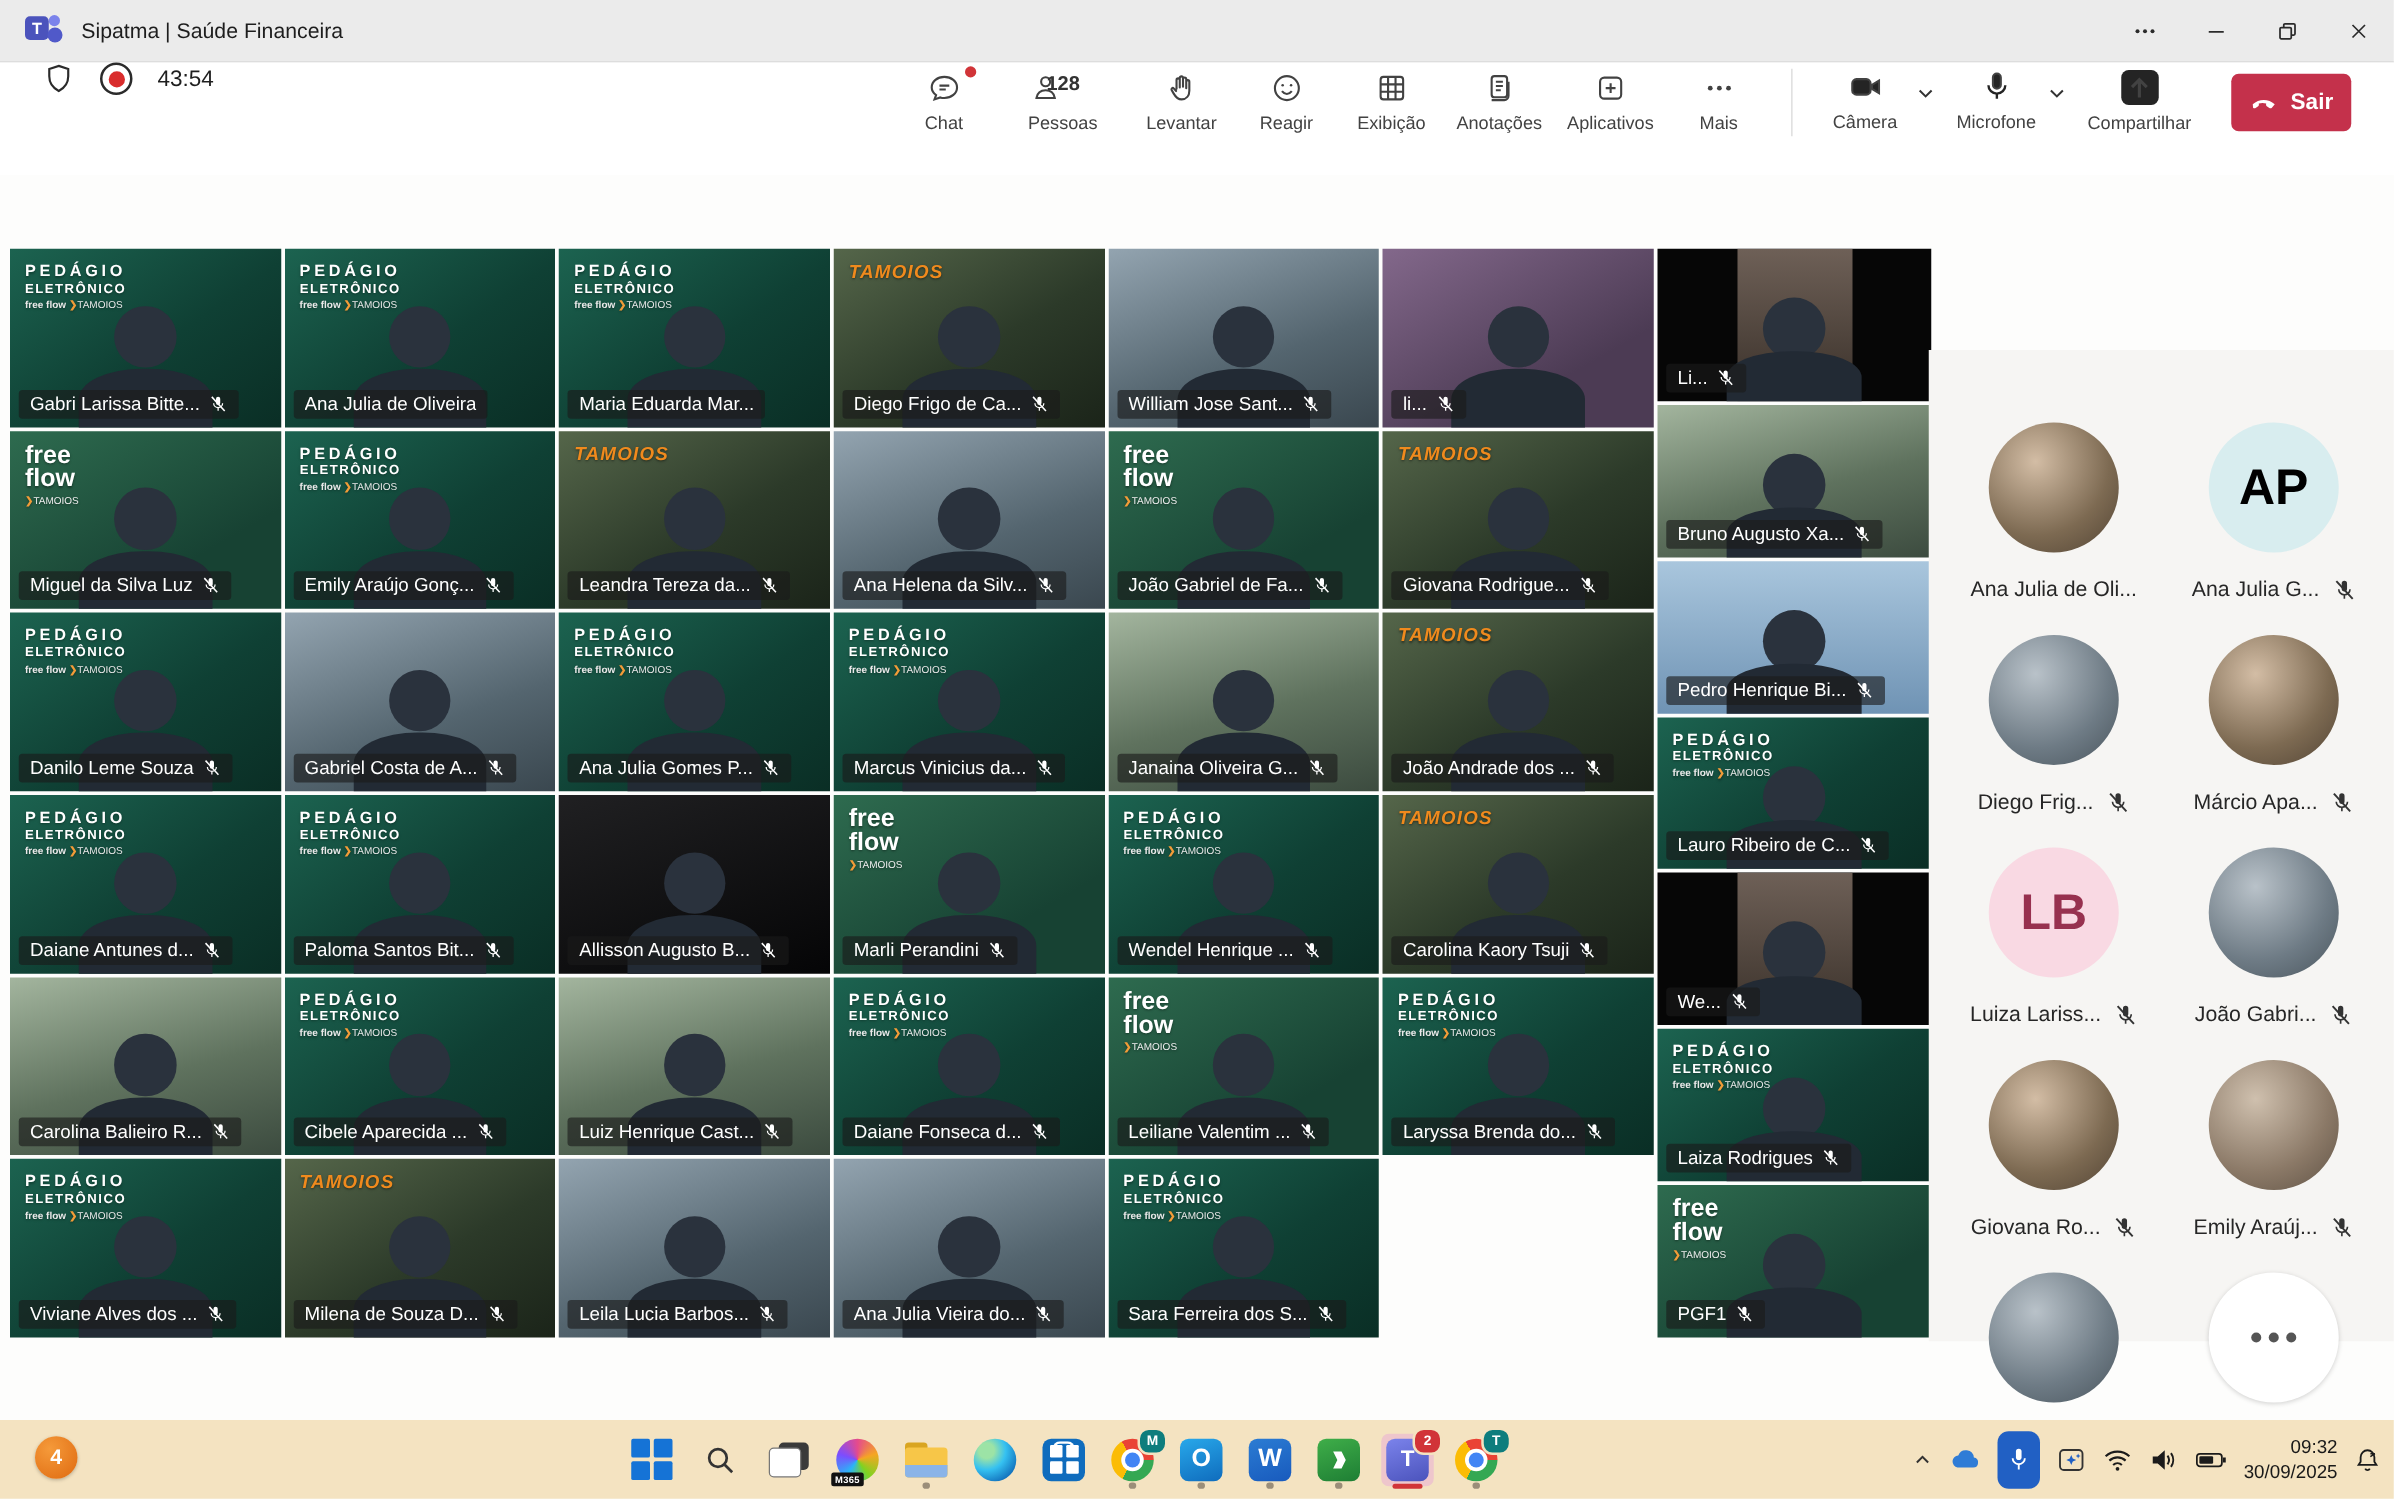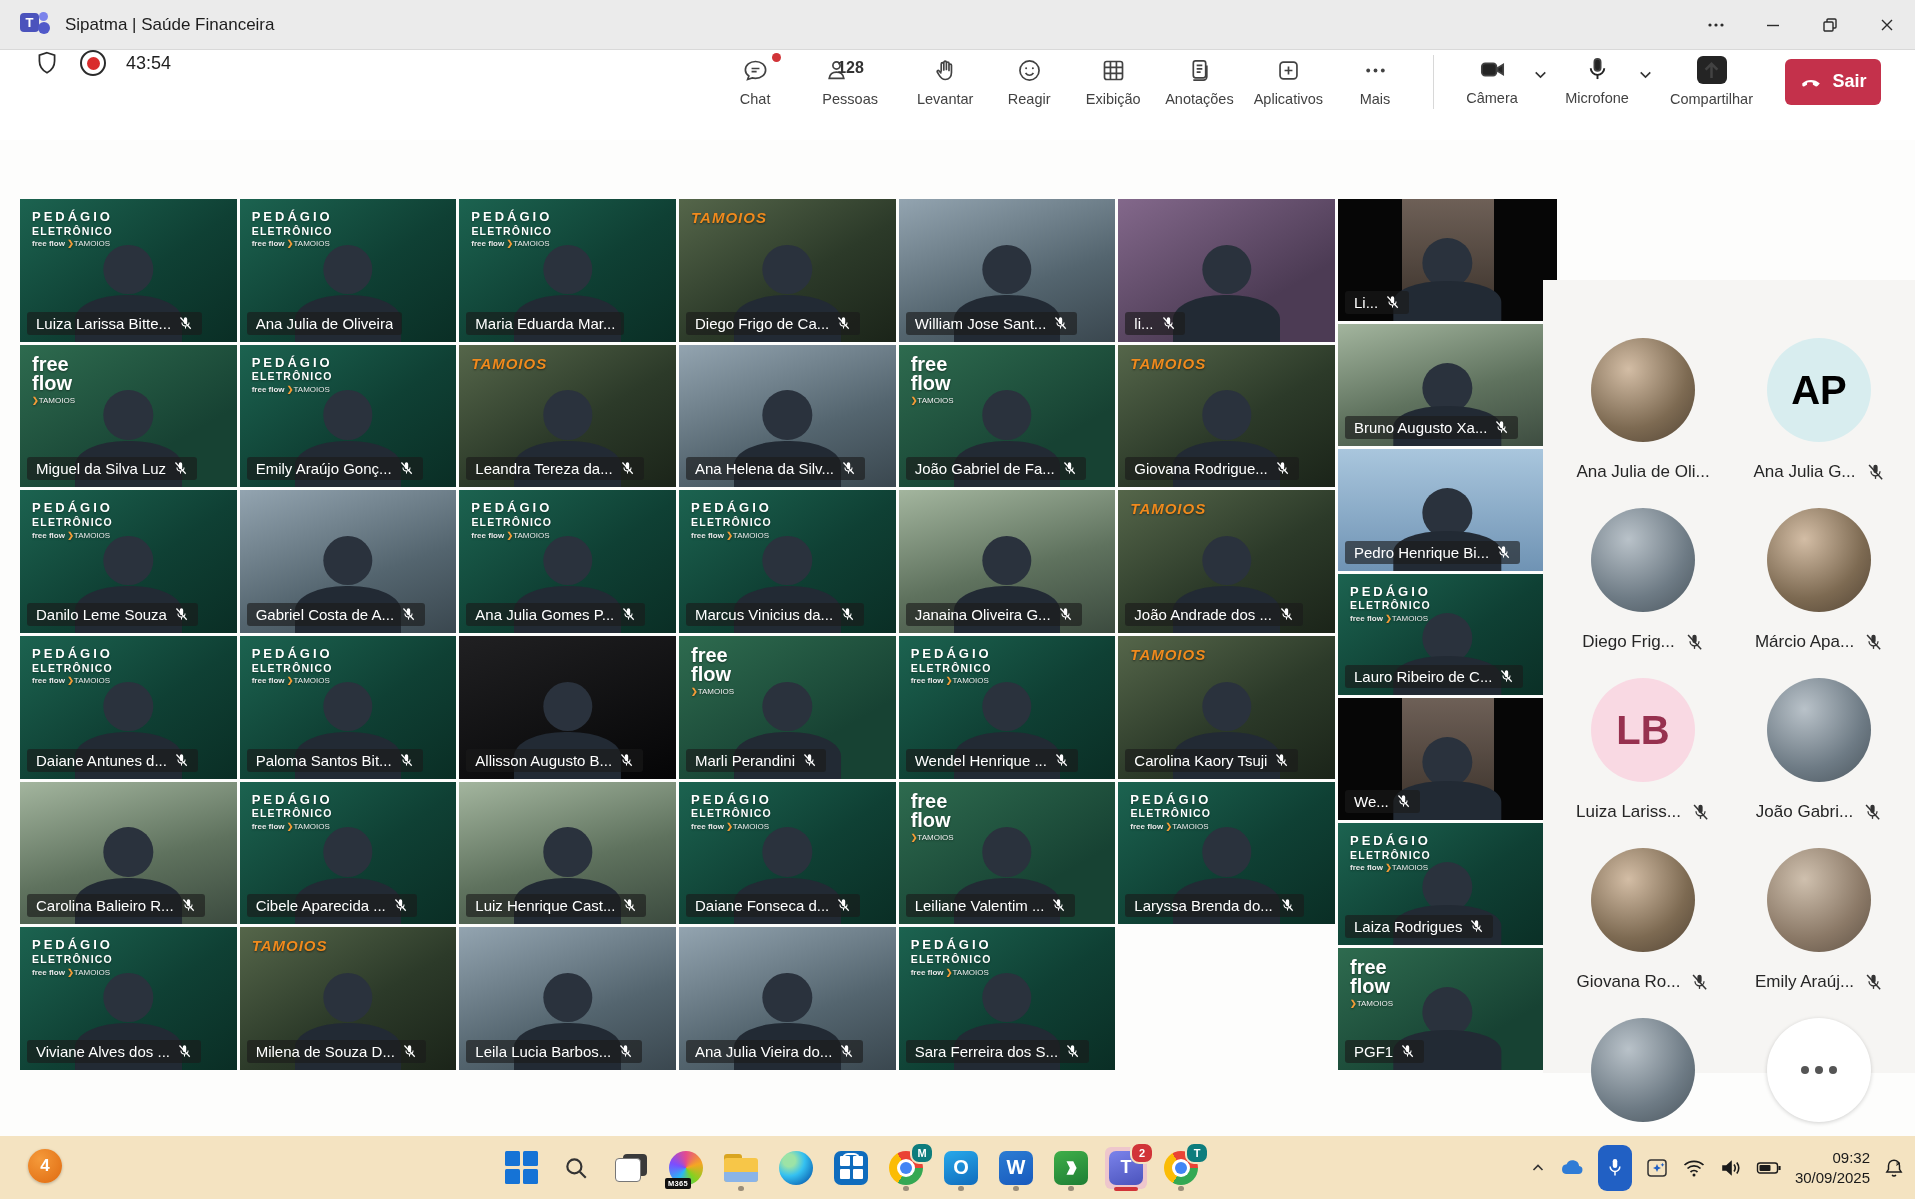--- a/index.html
+++ b/index.html
@@ -34,21 +34,21 @@
   .tbtn .note-dot{position:absolute;top:2px;right:16px;width:9px;height:9px;border-radius:50%;background:#d13438;}
   .v-divider{width:1px;height:54px;background:#d8d8d8;margin:0 16px;}
   .dev-group{display:flex;align-items:flex-start;}
   .chev{margin-top:16px;margin-left:-2px;margin-right:6px;}
   .share-box{width:30px;height:28px;background:#242424;border-radius:6px;display:flex;align-items:center;justify-content:center;}
   .leave-btn{margin-left:22px;width:96px;height:46px;background:#c4314b;border-radius:6px;border:none;
              display:flex;align-items:center;justify-content:center;gap:9px;color:#fff;font-size:18px;font-weight:bold;cursor:pointer;}
 
   
   .stage{position:absolute;top:140px;left:0;right:0;bottom:63px;background:#fdfdfc;}
-  .grid{position:absolute;left:20px;top:59px;width:1537px;height:871px;display:flex;gap:3px;}
+  .grid{position:absolute;left:8px;top:59px;width:1537px;height:871px;display:flex;gap:3px;}
   .main-grid{flex:1;display:grid;grid-template-columns:repeat(6,1fr);grid-auto-rows:1fr;gap:3px;}
   .right-col{width:219px;display:flex;flex-direction:column;gap:3px;}
   .right-col .tile{flex:1;}
 
   .tile{position:relative;overflow:hidden;background:#111;}
   .bg-pedagio{background:linear-gradient(145deg,#1c6350,#0f4034 55%,#0a2e25);}
   .bg-tamoios{background:linear-gradient(150deg,#55664a,#2c3a29 55%,#1b2419);}
   .bg-freeflow{background:linear-gradient(150deg,#2e6b4f,#174233 70%);padding-left:30px;}
   .bg-office{background:linear-gradient(160deg,#93a4b0,#54656f 60%,#3a474f);}
   .bg-road{background:linear-gradient(165deg,#a3b59e,#5f725e 55%,#3c4b3f);}
@@ -302,21 +302,21 @@
   <div class="grid">
     <div class="main-grid" id="main-grid">
         <div class="tile bg-pedagio">
     <div class="brand brand-pedagio">
             <div class="bp1">PEDÁGIO</div>
             <div class="bp2">ELETRÔNICO</div>
                    <div class="bp3"><b>free flow</b> <span class="arr">❯</span>TAMOIOS</div>
           </div>
     <div class="sil"></div>
     <div class="name-label">
-      <span class="nm">Luiza Larissa Bitte...</span>
+      <span class="nm">Gabri Larissa Bitte...</span>
       <svg class="mic-off" viewBox="0 0 16 16">
               <path d="M6.2 3.2a1.8 1.8 0 0 1 3.6 0v3.6a1.8 1.8 0 0 1-3.6 0z" fill="currentColor"></path>
               <path d="M4.2 7a3.8 3.8 0 0 0 7.6 0" fill="none" stroke="currentColor" stroke-width="1.1"></path>
               <path d="M8 10.8v2.6" stroke="currentColor" stroke-width="1.1"></path>
               <path d="M2.6 1.6l11 12" stroke="currentColor" stroke-width="1.3"></path>
             </svg>
     </div>
   </div>
         <div class="tile bg-pedagio">
     <div class="brand brand-pedagio">

